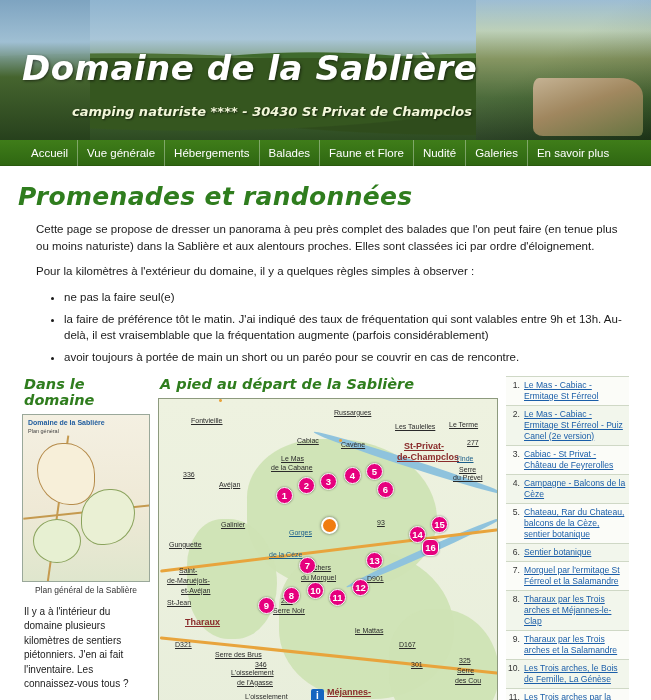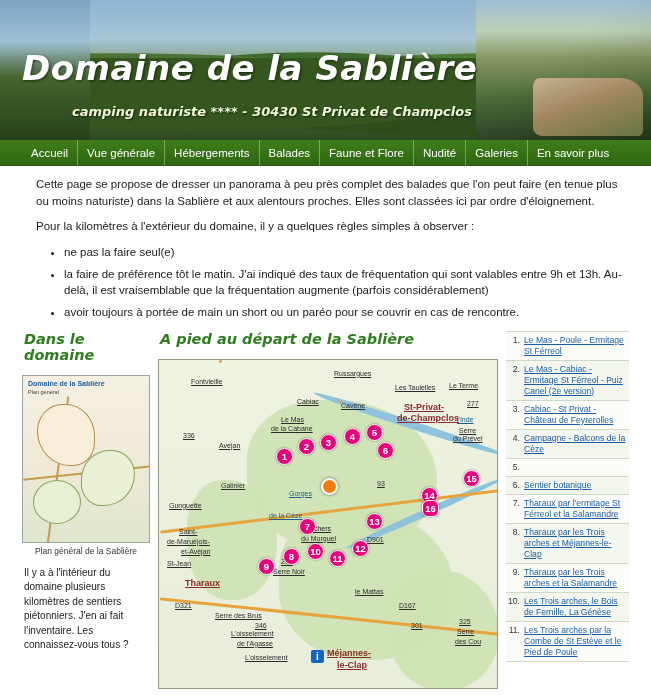--- a/index.html
+++ b/index.html
@@ -106,21 +106,21 @@
   
   .columns { display:flex; gap: 8px; padding: 0 8px 0 8px; margin-top: 4px; }
   .col-left  { width: 128px; }
   .col-mid   { width: 340px; }
   .col-right { width: 160px; }
 
   h2.col-head {
     font-family: "DejaVu Sans", sans-serif;
     font-size: 14.5px; font-weight: 700; font-style: italic;
     color: #2f7d1e;
-    margin: 0 0 12px 2px;
+    margin: 0 0 6px 2px;
   }
 
   
   .plan {
     width: 128px; height: 168px;
     border: 1px solid #9aa89a;
     background: linear-gradient(to bottom, #f4f0e2 0%, #efe9d6 55%, #dfe6cd 100%);
     position: relative;
     overflow: hidden;
   }
@@ -250,20 +250,21 @@
     <a href="#">Vue générale</a>
     <a href="#">Hébergements</a>
     <a href="#">Balades</a>
     <a href="#">Faune et Flore</a>
     <a href="#">Nudité</a>
     <a href="#">Galeries</a>
     <a href="#">En savoir plus</a>
   </div>
 
   <div class="content">
+    <h1 class="page-title">Promenades et randonnées</h1>
     <p class="intro">Cette page se propose de dresser un panorama à peu près complet des balades que l'on peut faire (en tenue plus ou moins naturiste) dans la Sablière et aux alentours proches. Elles sont classées ici par ordre d'éloignement.</p>
     <p class="intro">Pour la kilomètres à l'extérieur du domaine, il y a quelques règles simples à observer :</p>
     <ul class="rules">
       <li>ne pas la faire seul(e)</li>
       <li>la faire de préférence tôt le matin. J'ai indiqué des taux de fréquentation qui sont valables entre 9h et 13h. Au-delà, il est vraisemblable que la fréquentation augmente (parfois considérablement)</li>
       <li>avoir toujours à portée de main un short ou un paréo pour se couvrir en cas de rencontre.</li>
     </ul>
 
     <div class="columns">
 
@@ -348,54 +349,55 @@
             <div class="marker" style="left: 185px; top: 68px;">4</div>
             <div class="marker" style="left: 207px; top: 64px;">5</div>
             <div class="marker" style="left: 218px; top: 82px;">6</div>
             <div class="marker" style="left: 140px; top: 158px;">7</div>
             <div class="marker" style="left: 124px; top: 188px;">8</div>
             <div class="marker" style="left: 99px; top: 198px;">9</div>
             <div class="marker" style="left: 148px; top: 183px;">10</div>
             <div class="marker" style="left: 170px; top: 190px;">11</div>
             <div class="marker" style="left: 193px; top: 180px;">12</div>
             <div class="marker" style="left: 207px; top: 153px;">13</div>
-            <div class="marker" style="left: 250px; top: 127px; margin-left: 12px;">14</div>
-            <div class="marker" style="left: 272px; top: 110px; margin-left: 32px;">15</div>
+            <div class="marker" style="left: 250px; top: 127px;">14</div>
+            <div class="marker" style="left: 272px; top: 117px;">15</div>
             <div class="marker" style="left: 263px; top: 140px; border-radius: 6px;">16</div>
           </div>
       </div>
 
       <div class="col-right">
         <ol class="routes" id="routes">
             <li>
               <span class="num">1.</span>
-              <span class="lbl">Le Mas - Poule - Ermitage St Férreol</span>
+              <span class="lbl">Le Mas - Cabiac - Ermitage St Férreol</span>
             </li>
             <li>
               <span class="num">2.</span>
               <span class="lbl">Le Mas - Cabiac - Ermitage St Férreol - Puiz Canel (2e version)</span>
             </li>
             <li>
               <span class="num">3.</span>
               <span class="lbl">Cabiac - St Privat - Château de Feyrerolles</span>
             </li>
             <li>
               <span class="num">4.</span>
               <span class="lbl">Campagne - Balcons de la Cèze</span>
             </li>
             <li>
               <span class="num">5.</span>
+              <span class="lbl">Chateau, Rar du Chateau, balcons de la Cèze, sentier botanique</span>
             </li>
             <li>
               <span class="num">6.</span>
               <span class="lbl">Sentier botanique</span>
             </li>
             <li>
               <span class="num">7.</span>
-              <span class="lbl">Tharaux par l'ermitage St Férreol et la Salamandre</span>
+              <span class="lbl">Morguel par l'ermitage St Férreol et la Salamandre</span>
             </li>
             <li>
               <span class="num">8.</span>
               <span class="lbl">Tharaux par les Trois arches et Méjannes-le-Clap</span>
             </li>
             <li>
               <span class="num">9.</span>
               <span class="lbl">Tharaux par les Trois arches et la Salamandre</span>
             </li>
             <li>

